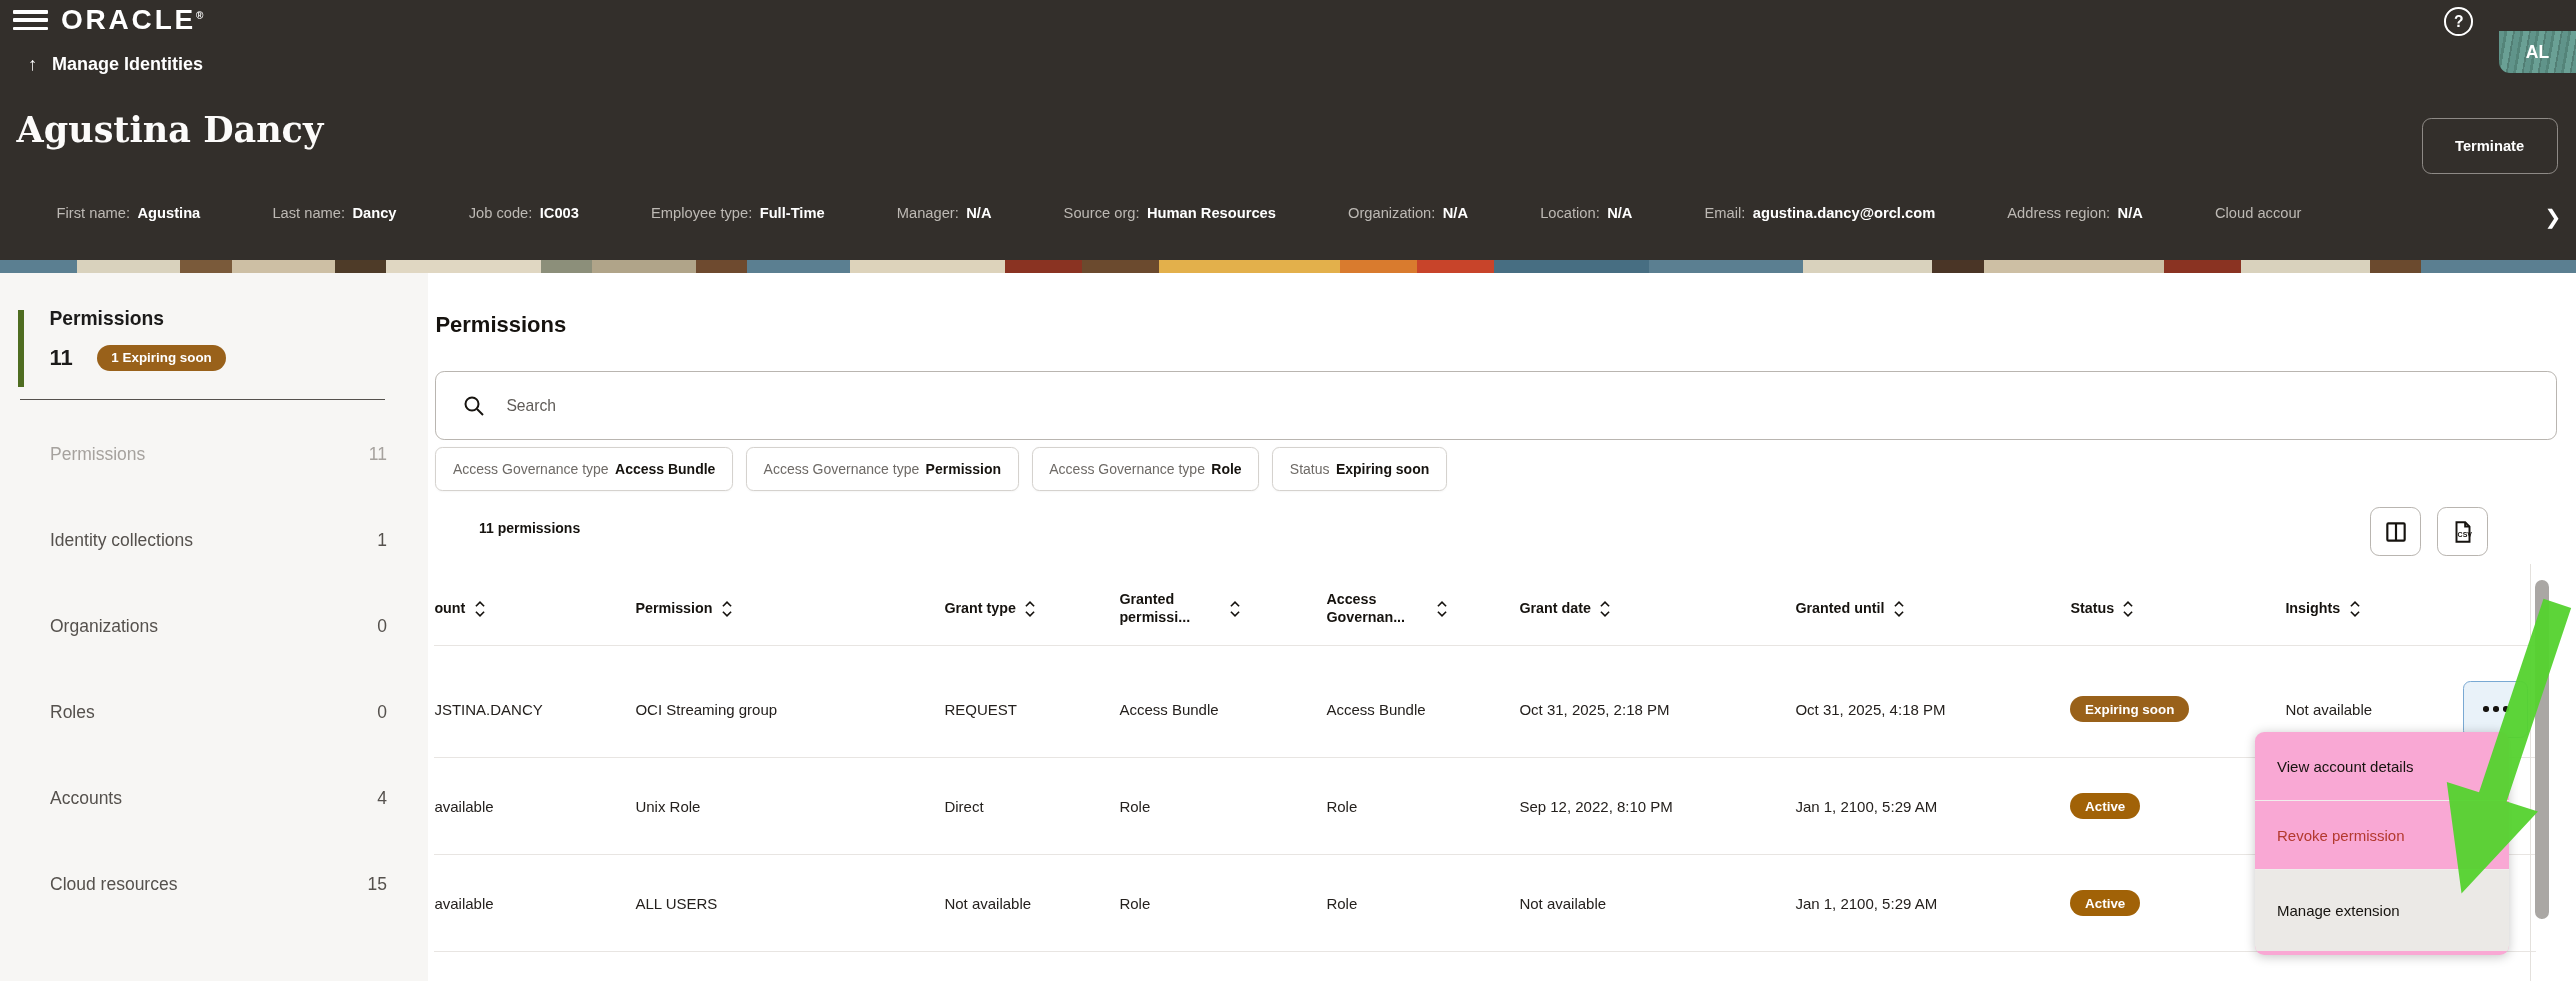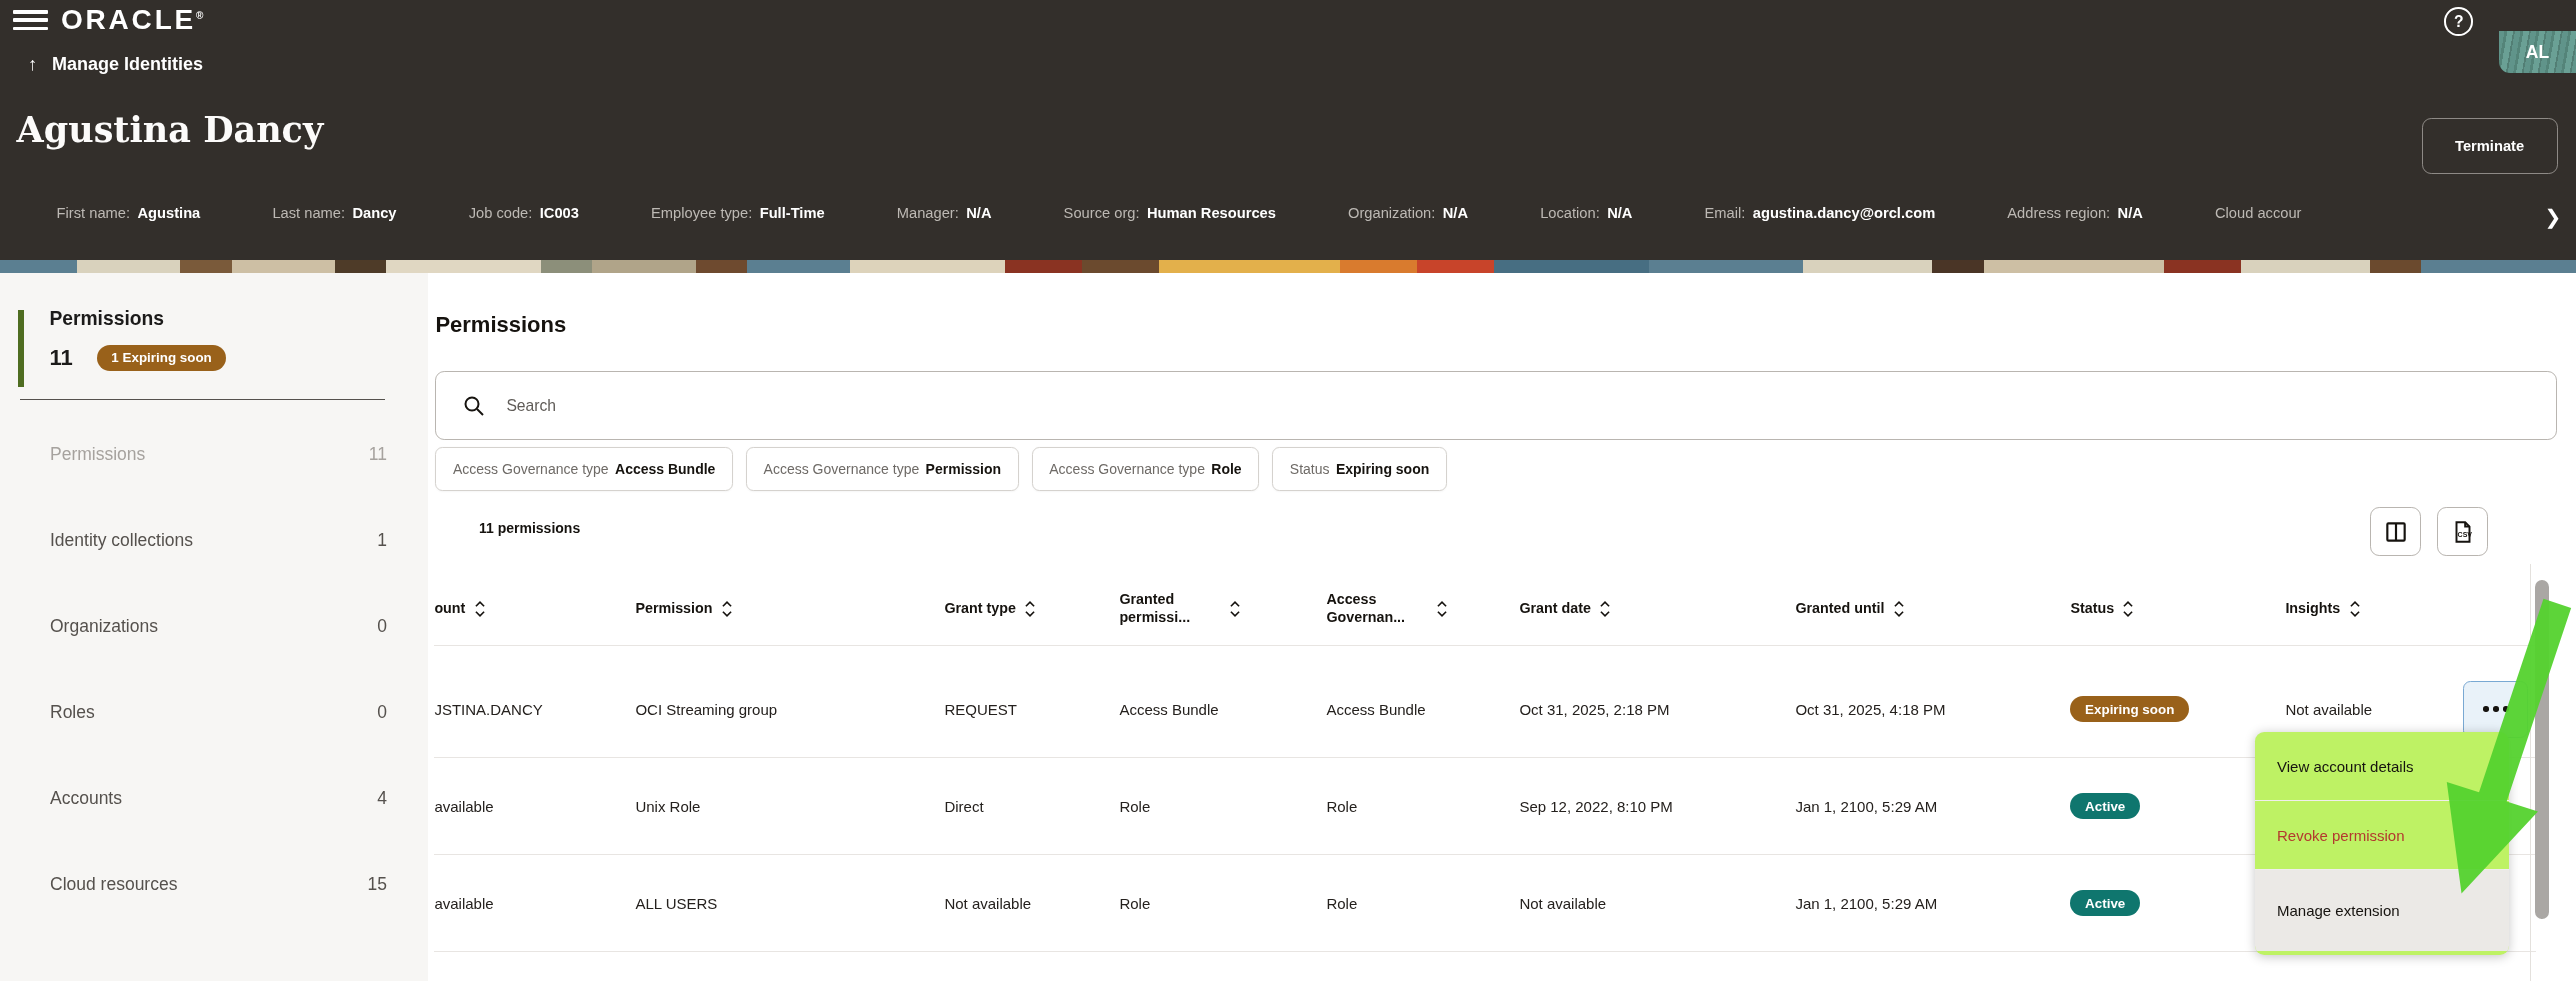--- a/index.html
+++ b/index.html
@@ -41,21 +41,21 @@
 
   
   .sidebar { position:absolute; left:0; top:273px; width:428px; height:708px; background:#f7f6f4; }
   .side-summary { position:absolute; left:18.4px; top:35px; }
   .side-accent { position:absolute; left:0; top:1.8px; width:5.5px; height:77px; background:#4f6d21; }
   .side-sum-title { margin-left:31px; font-size:19.3px; font-weight:700; color:#1c1b1a; }
   .side-sum-row { margin-left:31px; margin-top:14.7px; display:flex; align-items:center; gap:24px; }
   .side-sum-count { font-size:22px; font-weight:700; color:#1c1b1a; }
   .badge { display:inline-flex; align-items:center; justify-content:center; border-radius:15.7px; padding:5.5px 14.7px; font-size:13.4px; font-weight:700; color:#fff; white-space:nowrap; }
   .badge.warn { background:#99611a; }
-  .badge.ok { background:#0f766e; }
+  .badge.ok { background:#a16207; }
   .badge.neutral { background:#84817d; }
   .side-divider { position:absolute; left:20px; top:126px; width:365px; height:0; border-top:1.4px solid #55514d; }
   .side-nav { position:absolute; left:0; top:138px; width:428px; }
   .nav-item { position:relative; height:86px; display:flex; align-items:center; padding:0 41px 0 50px; cursor:pointer; }
   .nav-item .nv-label { flex:1; font-size:17.5px; color:#55514d; }
   .nav-item .nv-count { font-size:17.5px; color:#55514d; }
   .nav-item.muted .nv-label, .nav-item.muted .nv-count { color:#a6a29e; }
 
   
   .main { position:absolute; left:428px; top:273px; width:2148px; height:708px; background:#fff; }
@@ -77,21 +77,21 @@
   .th .th-txt { max-width:111px; line-height:1.25; }
   .th .sort { flex:0 0 auto; }
   .tbody { position:absolute; left:6.4px; top:372px; width:2102px; height:297px;margin-top:16px; }
   .tr { height:97px; border-bottom:0.9px solid #e8e5e2; font-size:15px; color:#25211e; }
   .td { padding-right:9.2px; white-space:nowrap; overflow:hidden; }
   .meatball { width:65px; height:57px; border-radius:7.4px; border:1.4px solid transparent; background:transparent; display:flex; align-items:center; justify-content:center; gap:4.6px; cursor:pointer; }
   .meatball.active { background:#e9f2f9; border-color:#79a9d3; }
   .meatball i { width:5.5px; height:5.5px; border-radius:50%; background:#16130f; }
 
   
-  .ctx-menu { position:absolute; left:2255px; top:732px; width:254px; height:223px; background:#bef264; border-radius:9.2px; box-shadow:0 1.8px 11px rgba(0,0,0,0.22); overflow:hidden; z-index:20; }
+  .ctx-menu { position:absolute; left:2255px; top:732px; width:254px; height:223px; background:#f9a8d4; border-radius:9.2px; box-shadow:0 1.8px 11px rgba(0,0,0,0.22); overflow:hidden; z-index:20; }
   .ctx-item { height:69px; display:flex; align-items:center; padding-left:22px; font-size:15px; color:#16130f; cursor:pointer; border-bottom:0.9px solid #f0eeec; }
   .ctx-item.danger { color:#b3392e; }
   .ctx-item.highlight { background:#ebe9e6; height:81px; border-bottom:none; }
 
   
   .v-track { position:absolute; left:2530px; top:564px; width:0.9px; height:417px; background:#e4e1dd; z-index:5; }
   .v-thumb { position:absolute; left:2535px; top:580px; width:14px; height:339px; border-radius:7.4px; background:#aaa7a4; z-index:6; cursor:grab; }
 
   .arrow-overlay { position:absolute; left:0; top:0; width:2576px; height:981px; z-index:50; pointer-events:none; }
 </style>

